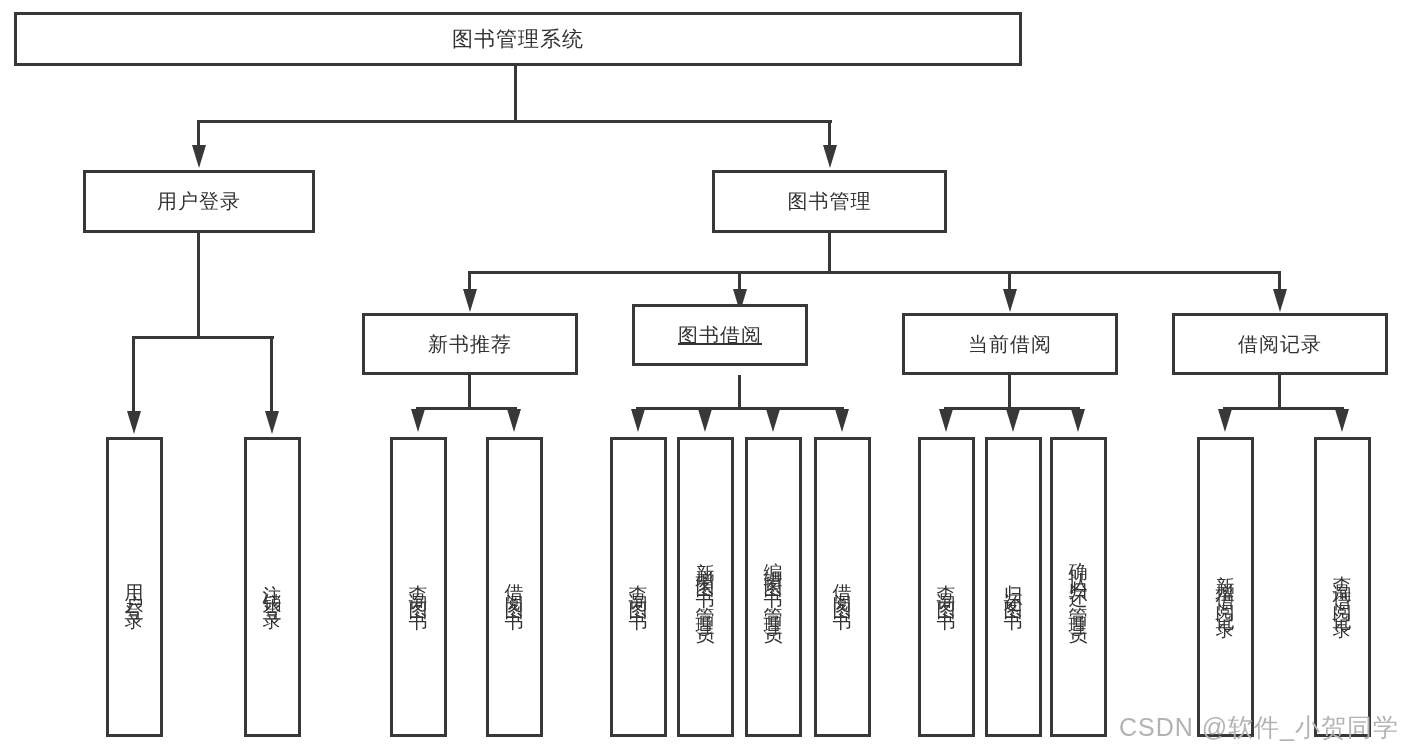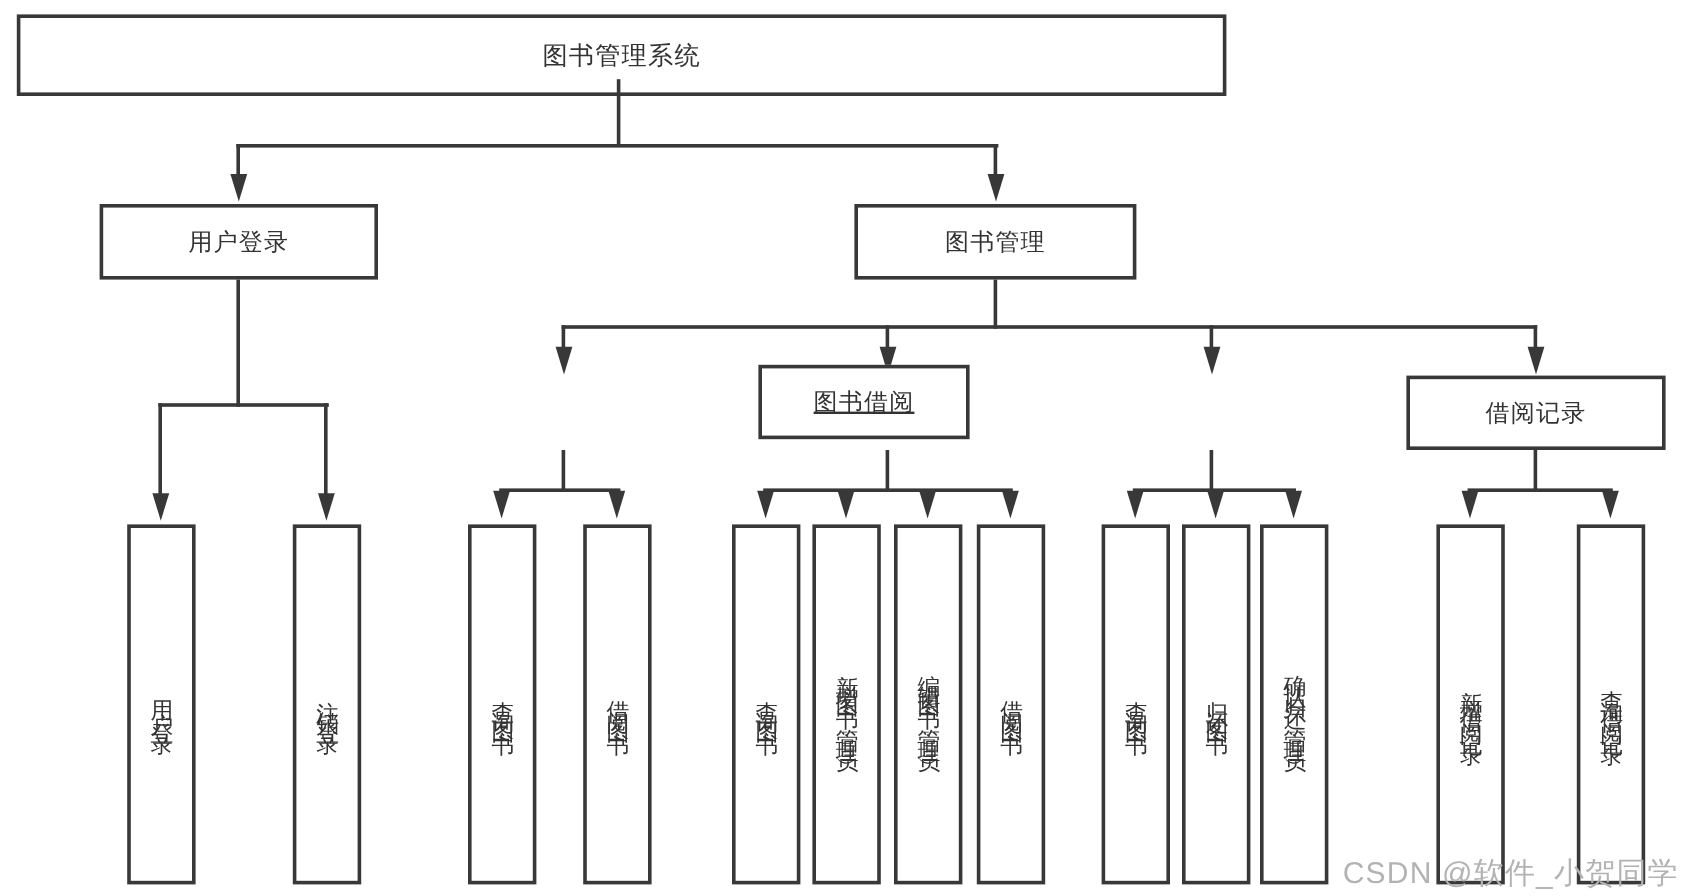--- a/index.html
+++ b/index.html
@@ -36,21 +36,21 @@
   .watermark {
     position:absolute; right:6px; bottom:3px;
     font-size:25px; color:#b3b3b3; letter-spacing:1px;
   }
 </style>
 </head>
 <body>
 
 <div id="canvas">
 
-  <div class="box" style="left:14px; top:12px; width:1008px; height:68px; font-size:21px;">
+  <div class="box" style="left:14px; top:12px; width:1008px; height:54px; font-size:21px;">
     <span>图书管理系统</span>
   </div>
 
   <div class="vline" style="left:514px; top:66px; height:54px;"></div>
   <div class="hline" style="left:197px; top:120px; width:635px;"></div>
   <div class="vline" style="left:197px; top:120px; height:28px;"></div>
   <div class="arrow" style="left:192px; top:145px;"></div>
   <div class="vline" style="left:828px; top:120px; height:28px;"></div>
   <div class="arrow" style="left:823px; top:145px;"></div>
 
@@ -72,22 +72,28 @@
   <div class="hline" style="left:468px; top:271px; width:813px;"></div>
   <div class="vline" style="left:468px; top:271px; height:21px;"></div>
   <div class="arrow" style="left:463px; top:289px;"></div>
   <div class="vline" style="left:738px; top:271px; height:21px;"></div>
   <div class="arrow" style="left:733px; top:289px;"></div>
   <div class="vline" style="left:1008px; top:271px; height:21px;"></div>
   <div class="arrow" style="left:1003px; top:289px;"></div>
   <div class="vline" style="left:1278px; top:271px; height:21px;"></div>
   <div class="arrow" style="left:1273px; top:289px;"></div>
 
+  <div class="box" style="left:362px; top:313px; width:216px; height:62px;">
+    <span>新书推荐</span>
+  </div>
   <div class="box" style="left:632px; top:304px; width:176px; height:62px;text-decoration:underline;">
     <span>图书借阅</span>
+  </div>
+  <div class="box" style="left:902px; top:313px; width:216px; height:62px;">
+    <span>当前借阅</span>
   </div>
   <div class="box" style="left:1172px; top:313px; width:216px; height:62px;">
     <span>借阅记录</span>
   </div>
 
   <div class="vline" style="left:468px; top:375px; height:35px;"></div>
   <div class="hline" style="left:416px; top:407px; width:101px;"></div>
   <div class="arrow" style="left:411px; top:409px;"></div>
   <div class="arrow" style="left:507px; top:409px;"></div>
 

